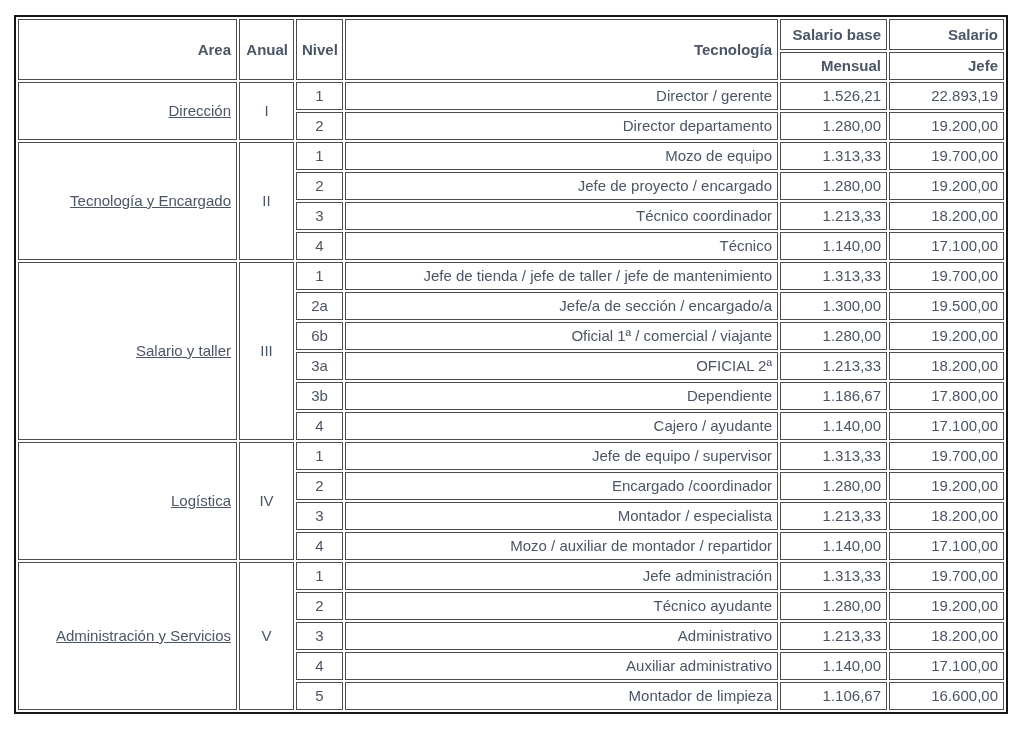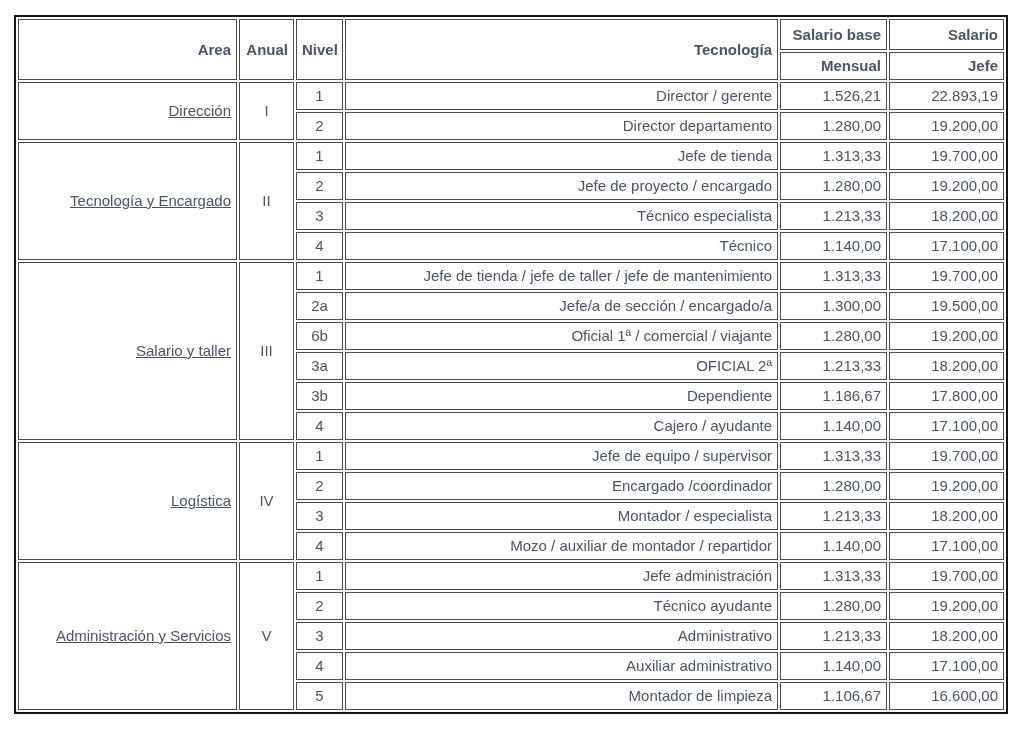--- a/index.html
+++ b/index.html
@@ -88,33 +88,33 @@
         <tr>
           <td class="ac">2</td>
           <td class="al">Director departamento</td>
           <td class="ar">1.280,00</td>
           <td class="ar">19.200,00</td>
         </tr>
         <tr>
           <td class="al area-cell" rowspan="4">Tecnología y Encargado</td>
           <td class="ac grupo-cell" rowspan="4">II</td>
           <td class="ac">1</td>
-          <td class="al">Jefe de tienda</td>
+          <td class="al">Mozo de equipo</td>
           <td class="ar">1.313,33</td>
           <td class="ar">19.700,00</td>
         </tr>
         <tr>
           <td class="ac">2</td>
           <td class="al">Jefe de proyecto / encargado</td>
           <td class="ar">1.280,00</td>
           <td class="ar">19.200,00</td>
         </tr>
         <tr>
           <td class="ac">3</td>
-          <td class="al">Técnico especialista</td>
+          <td class="al">Técnico coordinador</td>
           <td class="ar">1.213,33</td>
           <td class="ar">18.200,00</td>
         </tr>
         <tr>
           <td class="ac">4</td>
           <td class="al">Técnico</td>
           <td class="ar">1.140,00</td>
           <td class="ar">17.100,00</td>
         </tr>
         <tr>

